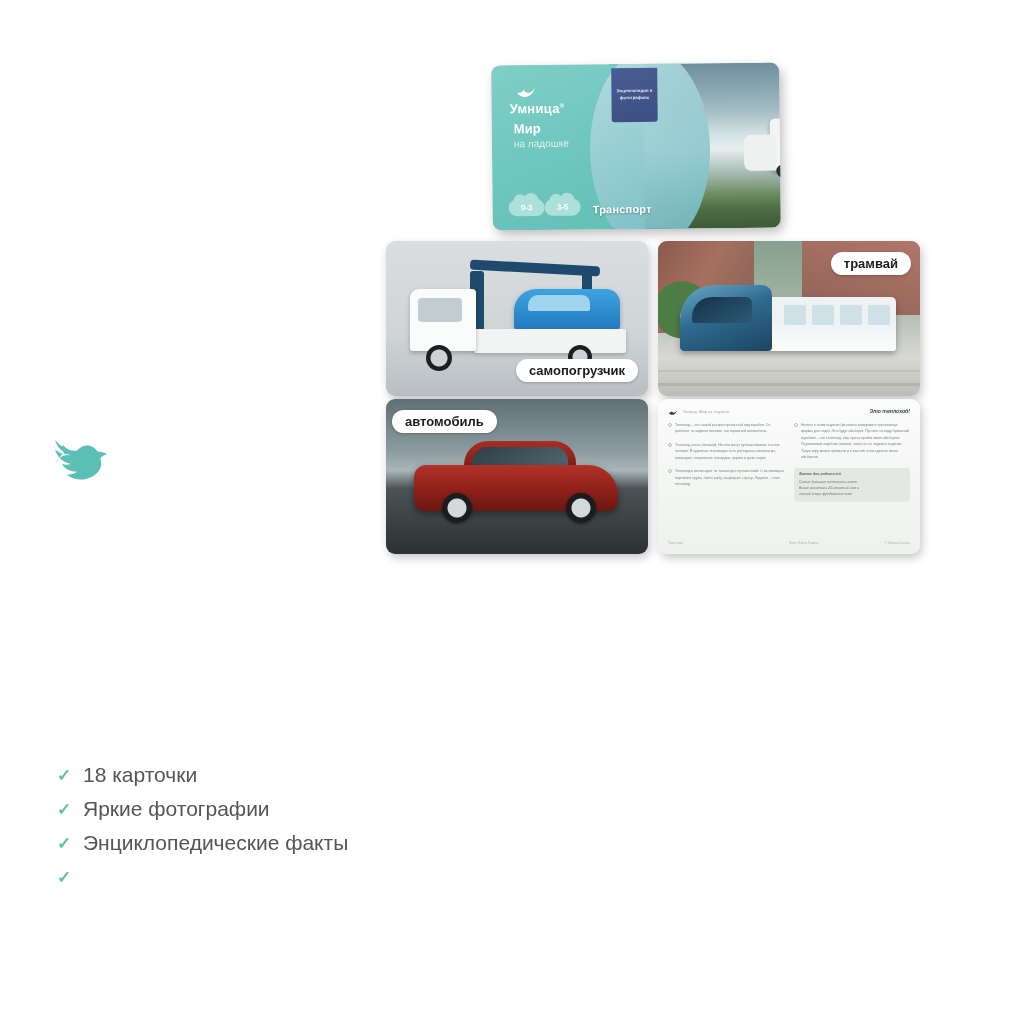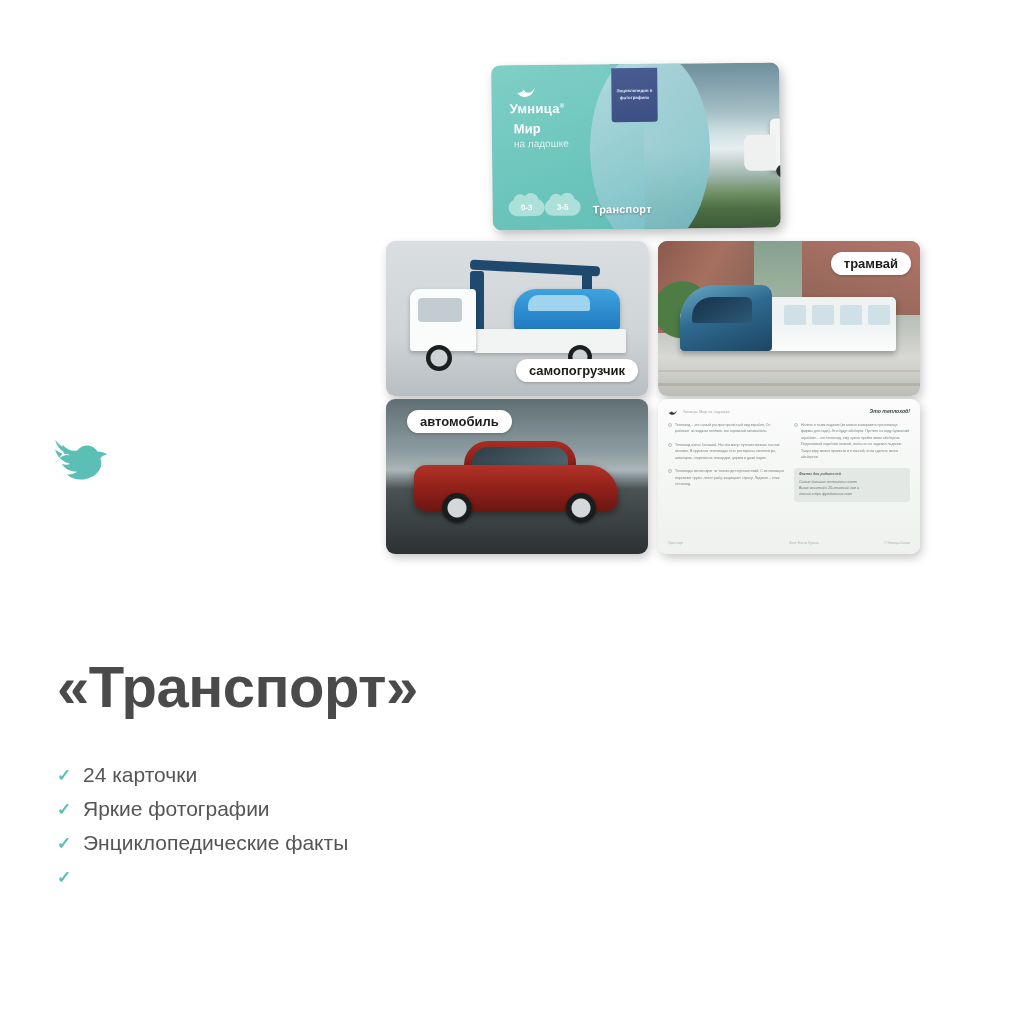--- a/index.html
+++ b/index.html
@@ -331,21 +331,21 @@
     <div class="tram-glass"></div>
     <div class="card-label" style="right:9px;top:11px;">трамвай</div>
   </div>
 
   <div class="card card-car">
     <div class="red-car-roof"></div>
     <div class="red-car-glass"></div>
     <div class="red-car-body"></div>
     <div class="rc-wheel" style="left:56px;"></div>
     <div class="rc-wheel" style="left:180px;"></div>
-    <div class="card-label" style="left:21px;top:11px;text-align:right;">автомобиль</div>
+    <div class="card-label" style="left:6px;top:11px;text-align:right;">автомобиль</div>
   </div>
 
   <div class="card card-text">
     <div class="tc-inner">
       <div class="tc-head">
         <svg class="tc-bird" viewBox="0 0 32 22" fill="currentColor">
           <path d="M2 13c4 1 7-1 9-4 1 3 4 5 8 4 3-1 5-3 7-7-1 6-4 10-9 12-5 2-11 1-15-5z"></path>
         </svg>
         <span class="tc-brand">Умница. Мир на ладошке</span>
         <span class="tc-title">Это теплоход!</span>
@@ -386,27 +386,26 @@
     </div>
   </div>
 </div>
 
 <svg class="bird-mark" viewBox="0 0 64 52" fill="currentColor">
   <path d="M3 27c2-5 6-8 11-9-3-3-4-7-3-11 4 5 9 7 15 6 3-4 8-6 13-5 4 1 6 3 8 6 4 0 7 1 10 3-3 1-5 2-7 4 3 8-1 15-8 19-9 5-20 4-27-2 4 0 8-1 11-3-7 0-13-3-16-8 3 1 6 1 9 0-8-2-14-7-16-15 5 4 10 6 16 6-8-3-14-8-16-16 5 6 11 10 18 12-3 2-7 3-11 3z"></path>
 </svg>
 
 <h1 class="page-title">
   <br>
-  <span>«Транспорт»</span>
 </h1>
 
 <div class="features">
   <div class="feature-row">
     <span class="check">✓</span>
-    <span class="feature-text">24 карточки</span>
+    <span class="feature-text">18 карточки</span>
   </div>
   <div class="feature-row">
     <span class="check">✓</span>
     <span class="feature-text">Яркие фотографии</span>
   </div>
   <div class="feature-row">
     <span class="check">✓</span>
     <span class="feature-text">Энциклопедические факты</span>
   </div>
   <div class="feature-row">

